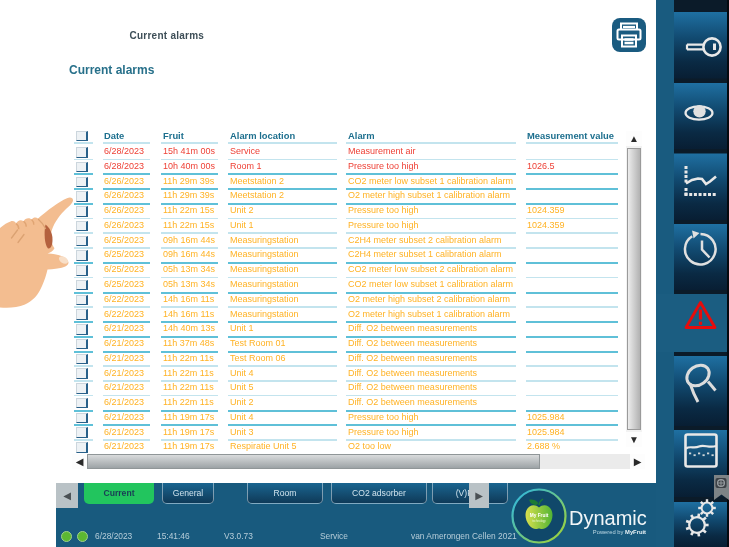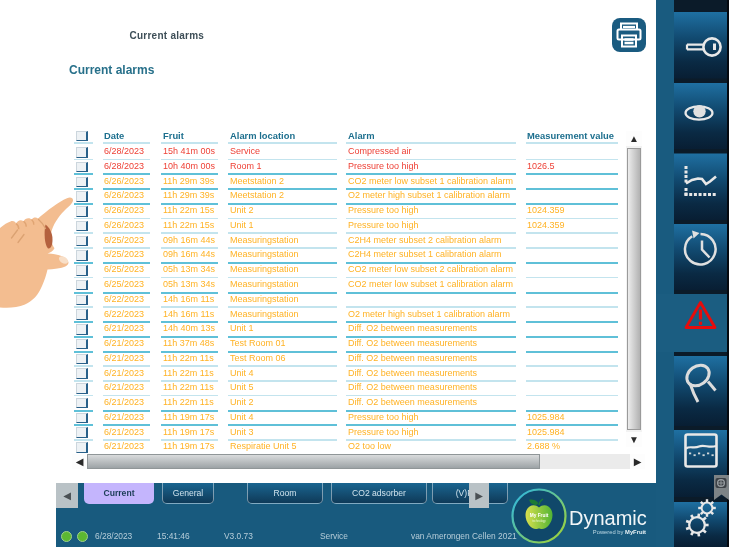--- a/index.html
+++ b/index.html
@@ -11,21 +11,21 @@
 .org{color:#ffb224}
 .seps{position:absolute;height:2px;background:#5fc0d8}
 .sepl{position:absolute;height:1.6px;background:#c3e4ee}
 .cb{position:absolute;width:12px;height:10.5px;background:#eef2f5;
  border-top:1px solid #ccd6dd;border-left:1px solid #ccd6dd;
  border-right:2px solid #29618a;border-bottom:1.6px solid #29618a}
 .tab{position:absolute;top:483px;height:20.5px;line-height:20px;text-align:center;
  font-size:8.6px;color:#cfe2ec;background:linear-gradient(#1a6590,#0f3a58);
  border-radius:0 0 5px 5px;border-left:1px solid rgba(255,255,255,.45);
  border-right:1px solid rgba(255,255,255,.45);border-bottom:1px solid rgba(255,255,255,.45)}
-.tab.act{background:#c4b5fd;color:#1a3c55;font-weight:bold;border:none;height:20.5px}
+.tab.act{background:#22c55e;color:#1a3c55;font-weight:bold;border:none;height:20.5px}
 .ft{position:absolute;top:531px;font-size:8.4px;color:#b6cdd9;white-space:nowrap}
 </style></head>
 <body>
 <div id="stage">
 
 <div class="abs" style="left:55.5px;top:483px;width:673.5px;height:64px;background:#185a7e"></div>
 
 <div class="abs" style="left:615px;top:462px;width:41px;height:21px;background:#fff;border-bottom-right-radius:16px"></div>
 
 <div class="abs" style="left:129.5px;top:29.5px;font-size:10px;font-weight:600;color:#3d4e57;letter-spacing:.25px">Current alarms</div>
@@ -39,21 +39,21 @@
 <div class="sepl" style="left:74px;top:142px;width:19px"></div>
 <div class="sepl" style="left:103px;top:142px;width:47px"></div>
 <div class="sepl" style="left:161px;top:142px;width:57px"></div>
 <div class="sepl" style="left:228px;top:142px;width:109px"></div>
 <div class="sepl" style="left:346px;top:142px;width:170px"></div>
 <div class="sepl" style="left:526px;top:142px;width:92px"></div>
 <div class="cb" style="left:76px;top:147.1px"></div>
 <div class="ct red" style="left:104px;top:146.2px">6/28/2023</div>
 <div class="ct red" style="left:163px;top:146.2px">15h 41m 00s</div>
 <div class="ct red" style="left:230px;top:146.2px">Service</div>
-<div class="ct red" style="left:348px;top:146.2px">Compressed air</div>
+<div class="ct red" style="left:348px;top:146.2px">Measurement air</div>
 <div class="sepl" style="left:74px;top:158.7px;width:19px"></div>
 <div class="sepl" style="left:103px;top:158.7px;width:47px"></div>
 <div class="sepl" style="left:161px;top:158.7px;width:57px"></div>
 <div class="sepl" style="left:228px;top:158.7px;width:109px"></div>
 <div class="sepl" style="left:346px;top:158.7px;width:170px"></div>
 <div class="sepl" style="left:526px;top:158.7px;width:92px"></div>
 <div class="cb" style="left:76px;top:161.8px"></div>
 <div class="ct red" style="left:104px;top:160.9px">6/28/2023</div>
 <div class="ct red" style="left:163px;top:160.9px">10h 40m 00s</div>
 <div class="ct red" style="left:230px;top:160.9px">Room 1</div>
@@ -152,20 +152,21 @@
 <div class="seps" style="left:74px;top:291.5px;width:19px"></div>
 <div class="seps" style="left:103px;top:291.5px;width:47px"></div>
 <div class="seps" style="left:161px;top:291.5px;width:57px"></div>
 <div class="seps" style="left:228px;top:291.5px;width:109px"></div>
 <div class="seps" style="left:346px;top:291.5px;width:170px"></div>
 <div class="seps" style="left:526px;top:291.5px;width:92px"></div>
 <div class="cb" style="left:76px;top:294.6px"></div>
 <div class="ct org" style="left:104px;top:293.7px">6/22/2023</div>
 <div class="ct org" style="left:163px;top:293.7px">14h 16m 11s</div>
 <div class="ct org" style="left:230px;top:293.7px">Measuringstation</div>
+<div class="ct org" style="left:348px;top:293.7px">O2 meter high subset 2 calibration alarm</div>
 <div class="sepl" style="left:74px;top:306.2px;width:19px"></div>
 <div class="sepl" style="left:103px;top:306.2px;width:47px"></div>
 <div class="sepl" style="left:161px;top:306.2px;width:57px"></div>
 <div class="sepl" style="left:228px;top:306.2px;width:109px"></div>
 <div class="sepl" style="left:346px;top:306.2px;width:170px"></div>
 <div class="sepl" style="left:526px;top:306.2px;width:92px"></div>
 <div class="cb" style="left:76px;top:309.4px"></div>
 <div class="ct org" style="left:104px;top:308.5px">6/22/2023</div>
 <div class="ct org" style="left:163px;top:308.5px">14h 16m 11s</div>
 <div class="ct org" style="left:230px;top:308.5px">Measuringstation</div>

